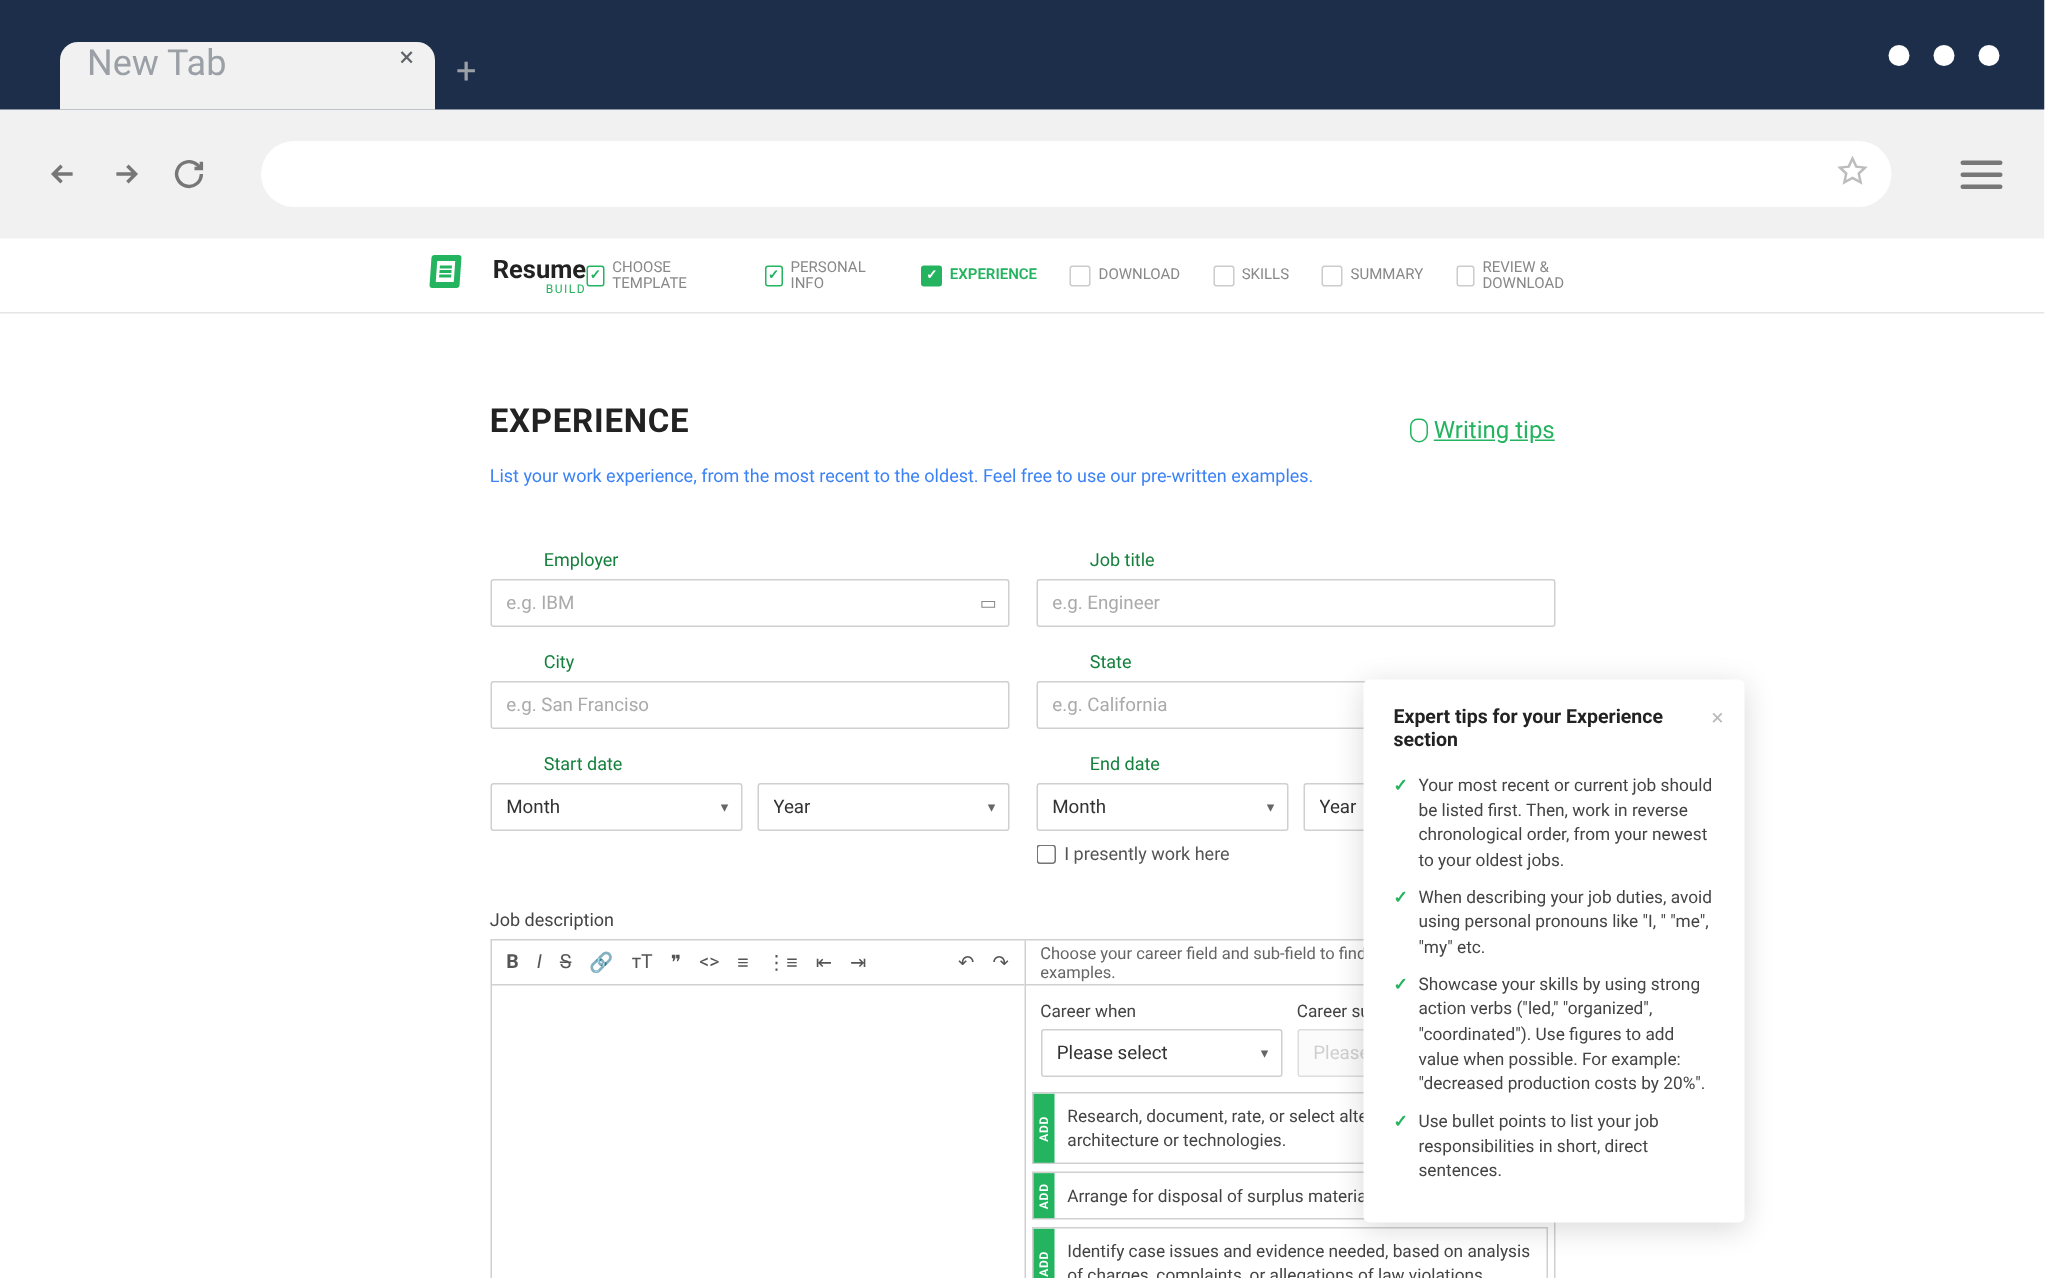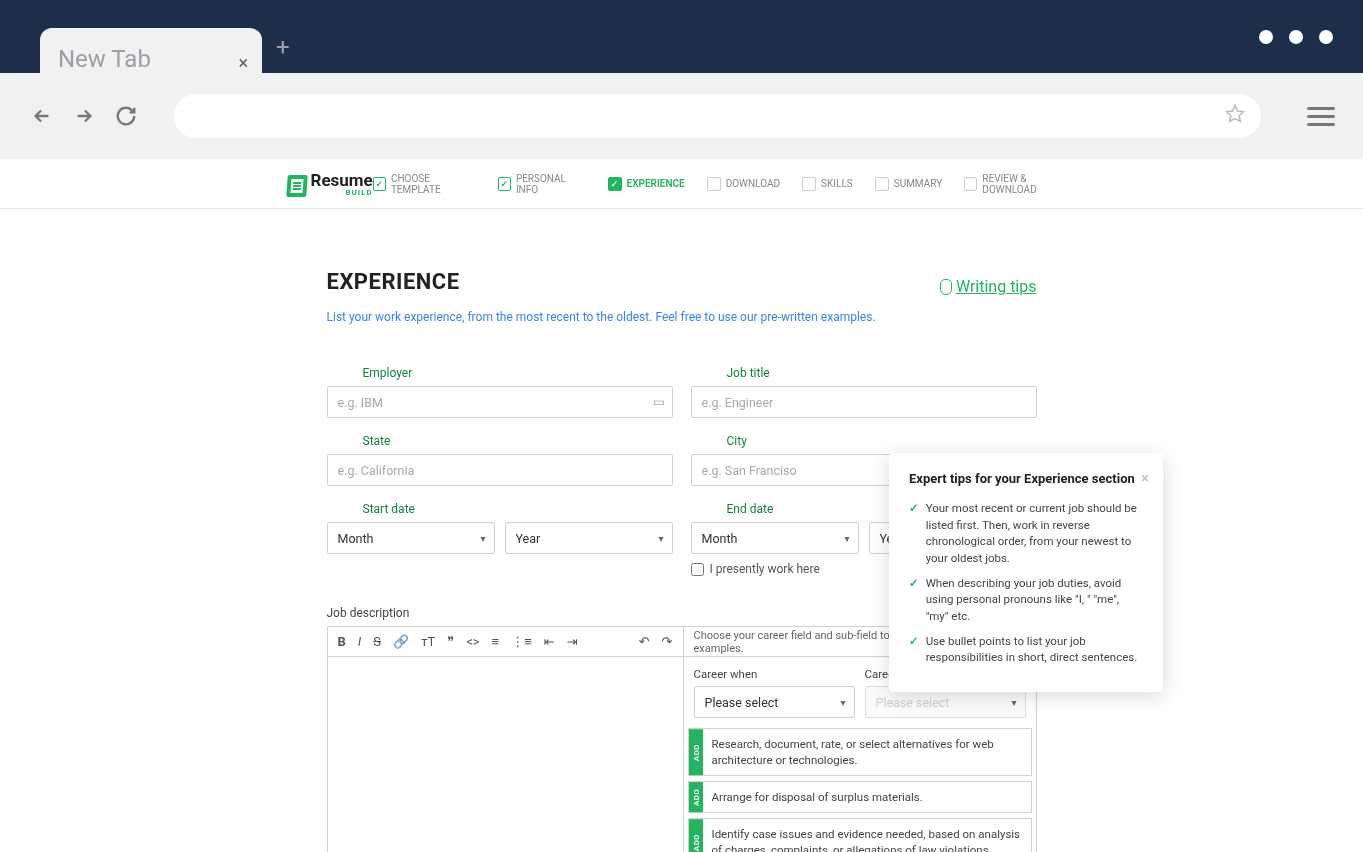--- a/index.html
+++ b/index.html
@@ -1,43 +1,43 @@
 <!DOCTYPE html>
 <html><head>
 <meta charset="utf-8">
 <style>
 * { margin:0; padding:0; box-sizing:border-box; font-family:-apple-system,BlinkMacSystemFont,"Segoe UI",Roboto,sans-serif; }
 body { background:#fff; width:1363px; height:852px; overflow:hidden; }
 
 
 .browser-top { height:73px; background:#1d2e4a; display:flex; align-items:flex-end; position:relative; }
-.tab { background:#f1f1f1; width:222px; height:45px; margin-left:40px; border-radius:12px 12px 0 0; display:flex; align-items:flex-end; padding:0 18px; position:relative; }
+.tab { background:#f1f1f1; width:250px; height:45px; margin-left:40px; border-radius:12px 12px 0 0; display:flex; align-items:flex-start; padding:0 18px; position:relative; }
 .tab-title { color:#9aa0a6; font-size:24px; font-weight:400; }
 .tab-close { position:absolute; right:14px; color:#5f6368; font-size:18px; cursor:pointer; }
 .new-tab-btn { color:#9aa0a6; font-size:24px; margin-left:14px; margin-bottom:12px; cursor:pointer; }
 .window-dots { position:absolute; right:30px; top:30px; display:flex; gap:16px; }
 .window-dots span { width:14px; height:14px; background:#fff; border-radius:50%; }
 
 .browser-toolbar { height:86px; background:#f1f1f1; display:flex; align-items:center; padding:0 28px; gap:14px; }
 .nav-icon { color:#777; display:flex; align-items:center; justify-content:center; width:28px; height:28px; cursor:pointer; }
 .address-bar { flex:1; height:44px; background:#fff; border-radius:22px; margin:0 20px; position:relative; }
 .star { position:absolute; right:16px; top:50%; transform:translateY(-50%); color:#bdbdbd; }
 .hamburger { display:flex; flex-direction:column; gap:5px; cursor:pointer; margin-left:12px; }
 .hamburger span { width:28px; height:3px; background:#777; border-radius:2px; }
 
 
 .page { position:relative; }
 .header { height:50px; border-bottom:1px solid #e5e5e5; display:flex; align-items:center; justify-content:center; }
 .header-inner { width:790px; display:flex; align-items:center; }
-.logo { display:flex; align-items:flex-end; gap:4px; }
+.logo { display:flex; align-items:flex-start; gap:22px; }
 .logo-icon { width:20px; height:22px; background:#24b35f; border-radius:2px; position:relative; transform:skewX(-4deg); }
 .logo-icon::before { content:''; position:absolute; left:4px; top:4px; right:4px; bottom:4px; background:#fff; }
 .logo-icon::after { content:''; position:absolute; left:6px; top:7px; width:8px; height:2px; background:#24b35f; box-shadow:0 3px 0 #24b35f,0 6px 0 #24b35f; }
 .logo-text { font-size:17px; font-weight:700; color:#222; }
-.logo-sub { font-size:8px; color:#24b35f; font-weight:700; letter-spacing:1px; display:block; text-align:right; margin-top:-2px; }
+.logo-sub { font-size:8px; color:#24b35f; font-weight:400; letter-spacing:1px; display:block; text-align:right; margin-top:-2px; }
 .steps { display:flex; gap:22px; margin-left:auto; font-size:10px; }
 .step { display:flex; align-items:center; gap:5px; color:#888; }
 .step.active { color:#24b35f; font-weight:600; }
 .step-check { width:14px; height:14px; border:1.5px solid #ccc; border-radius:2px; display:flex; align-items:center; justify-content:center; }
 .step.done .step-check { border-color:#24b35f; }
 .step.done .step-check::after { content:'✓'; color:#24b35f; font-size:9px; font-weight:bold; }
 .step.active .step-check { background:#24b35f; border-color:#24b35f; }
 .step.active .step-check::after { content:'✓'; color:#fff; font-size:9px; font-weight:bold; }
 
 .content { width:710px; margin:0 auto; padding-top:60px; position:relative; }
@@ -72,21 +72,21 @@
 .career-selects { display:flex; gap:10px; padding:10px; }
 .career-col { flex:1; }
 .career-col label { font-size:11.5px; color:#444; display:block; margin-bottom:5px; }
 .examples-list { padding:0 4px 4px; display:flex; flex-direction:column; gap:5px; }
 .example-row { display:flex; border:1px solid #d0d0d0; font-size:11.5px; }
 .add-btn { width:14px; background:#24b35f; color:#fff; font-size:8px; display:flex; align-items:center; justify-content:center; writing-mode:vertical-rl; transform:rotate(180deg); cursor:pointer; font-weight:600; letter-spacing:0.5px; }
 .example-text { padding:7px 9px; color:#444; flex:1; line-height:1.4; }
 .select.disabled { color:#bbb; background:#fafafa; }
 
 
-.tips-popup { position:absolute; top:294px; right:200px; width:274px; background:#fff; border-radius:4px; box-shadow:0 4px 20px rgba(0,0,0,0.15); padding:18px 20px; z-index:10; }
+.tips-popup { position:absolute; top:294px; right:200px; width:254px; background:#fff; border-radius:4px; box-shadow:0 4px 20px rgba(0,0,0,0.15); padding:18px 20px; z-index:10; }
 .tips-title { font-size:13px; font-weight:700; color:#222; margin-bottom:14px; }
 .tips-close { position:absolute; top:16px; right:14px; color:#bbb; font-size:15px; cursor:pointer; }
 .tips-list { list-style:none; }
 .tips-list li { display:flex; gap:7px; font-size:11.5px; color:#444; line-height:1.45; margin-bottom:8px; }
 .tips-list li::before { content:'✓'; color:#24b35f; font-weight:bold; flex-shrink:0; }
 </style>
 </head>
 <body>
 
 <div class="browser-top">
@@ -187,26 +187,26 @@
         <div class="input-wrap">
           <input class="input" placeholder="e.g. IBM" style="">
           <span class="input-icon">▭</span>
         </div>
       </div>
       <div class="field">
         <label>Job title</label>
         <input class="input" placeholder="e.g. Engineer" style="">
       </div>
       <div class="field">
+        <label>City</label>
+        <input class="input" placeholder="e.g. San Franciso" style="">
+      </div>
+      <div class="field">
         <label>State</label>
         <input class="input" placeholder="e.g. California" style="">
-      </div>
-      <div class="field">
-        <label>City</label>
-        <input class="input" placeholder="e.g. San Franciso" style="">
       </div>
       <div class="field">
         <label>Start date</label>
         <div class="date-row">
           <div class="select-wrap"><select class="select"><option>Month</option></select></div>
           <div class="select-wrap"><select class="select"><option>Year</option></select></div>
         </div>
       </div>
       <div class="field">
         <label>End date</label>
@@ -284,17 +284,20 @@
     <div class="tips-title">Expert tips for your Experience section</div>
     <span class="tips-close">×</span>
     <ul class="tips-list">
       <li>
           <span>Your most recent or current job should be listed first. Then, work in reverse chronological order, from your newest to your oldest jobs.</span>
         </li>
       <li>
           <span>When describing your job duties, avoid using personal pronouns like "I, " "me", "my" etc.</span>
         </li>
       <li>
+          <span>Showcase your skills by using strong action verbs ("led," "organized", "coordinated"). Use figures to add value when possible. For example: "decreased production costs by 20%".</span>
+        </li>
+      <li>
           <span>Use bullet points to list your job responsibilities in short, direct sentences.</span>
         </li>
     </ul>
   </div>
 </div>
 
 </body></html>

